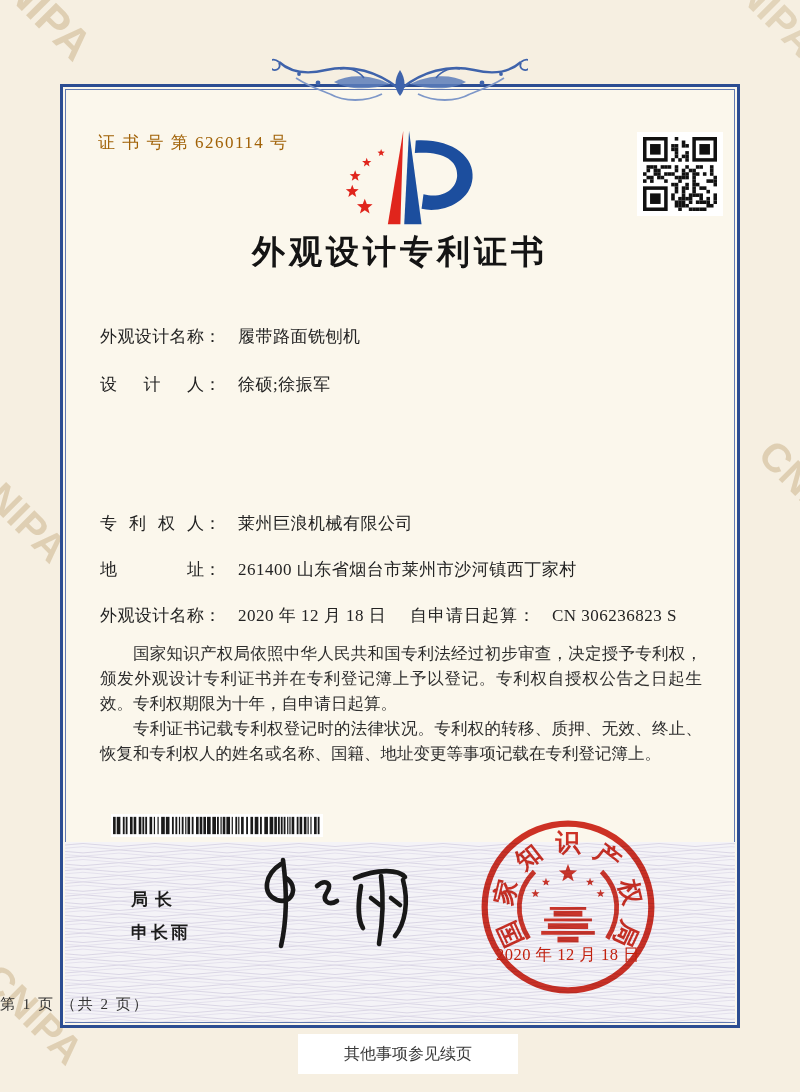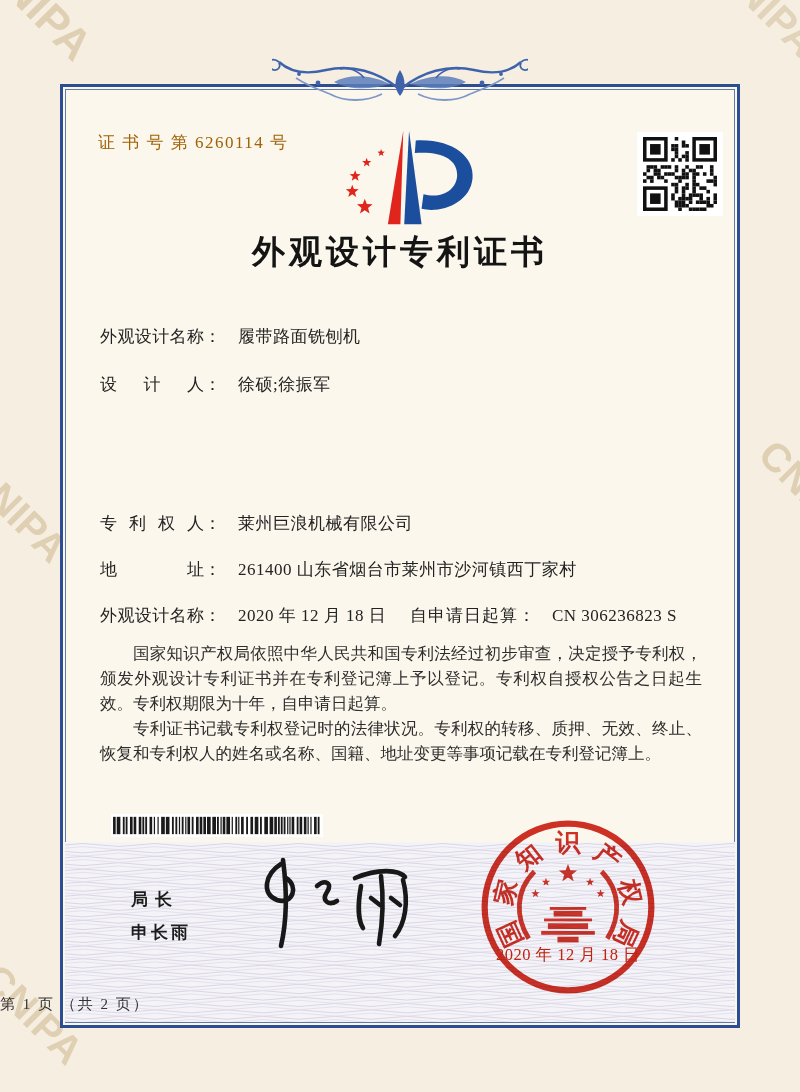--- a/index.html
+++ b/index.html
@@ -425,14 +425,15 @@
         <rect x="80" y="99" width="30" height="6"></rect>
         <rect x="76" y="95" width="38" height="3"></rect>
         <path d="M54,128 C40,106 40,78 60,58" fill="none" stroke="#cf271b" stroke-width="5"></path>
         <path d="M136,128 C150,106 150,78 130,58" fill="none" stroke="#cf271b" stroke-width="5"></path>
         <rect x="84" y="126" width="22" height="6"></rect>
       </g>
   </svg>
   <div class="seal-date">2020 年 12 月 18 日</div>
 
   <div class="page-info">第 1 页 （共 2 页）</div>
+  <div class="cont-box">其他事项参见续页</div>
 
 </div>
 
 </body></html>

